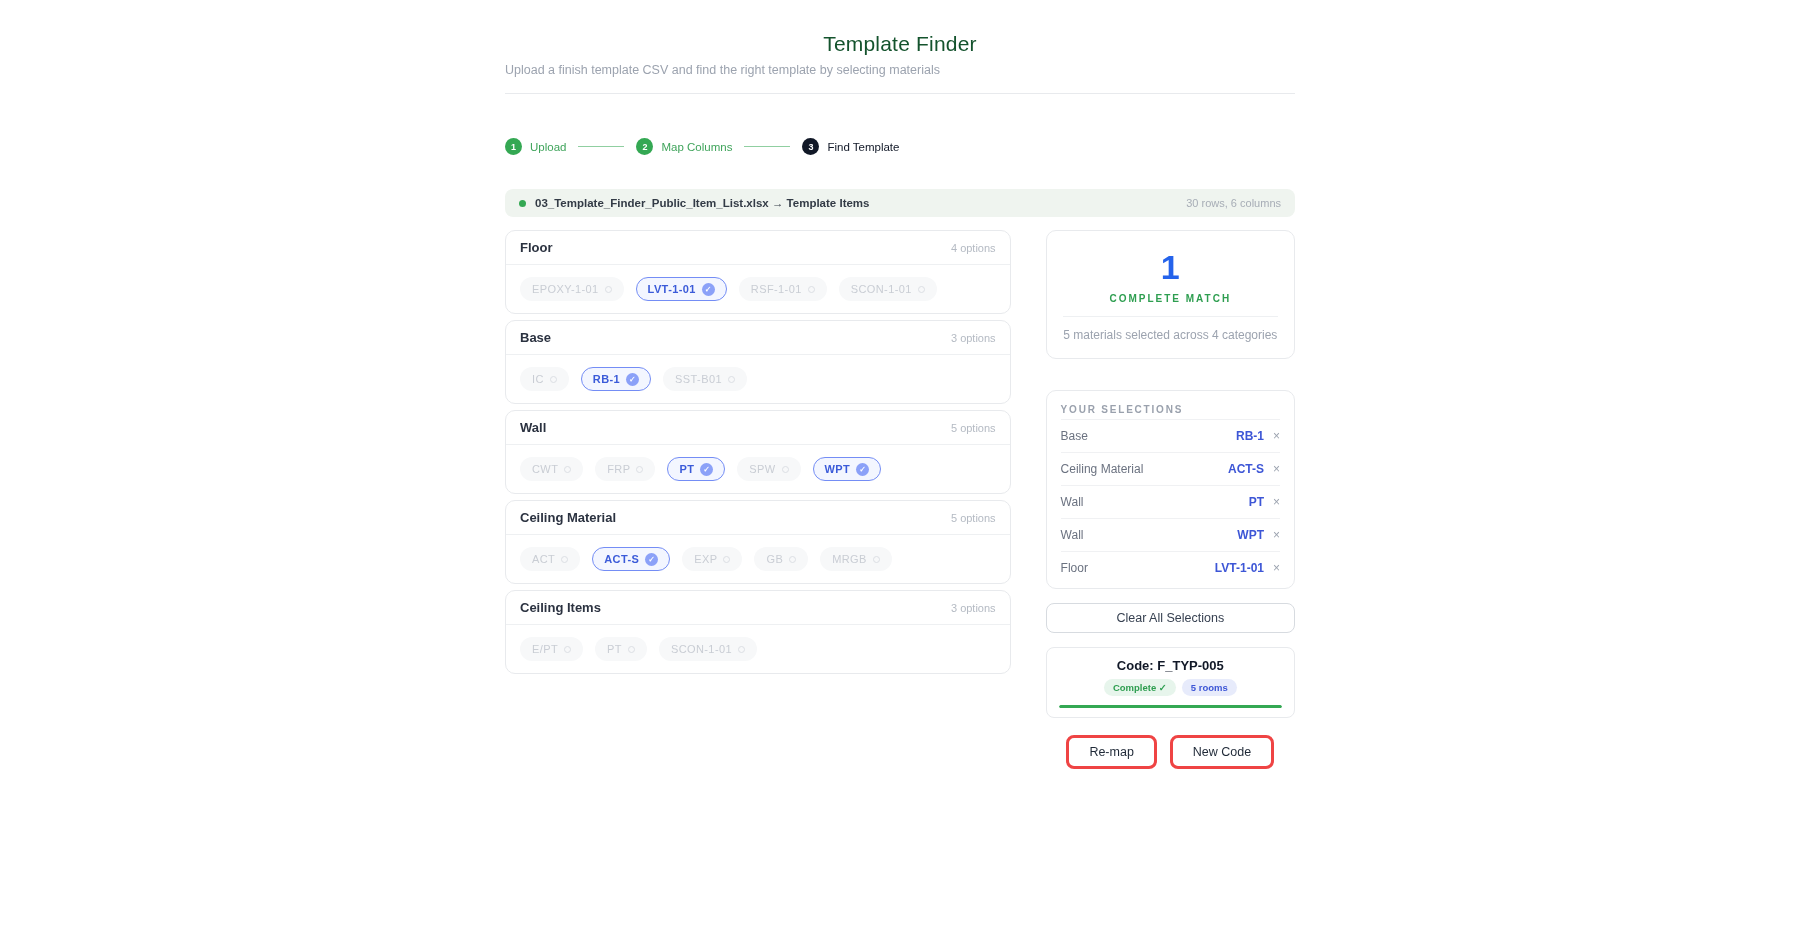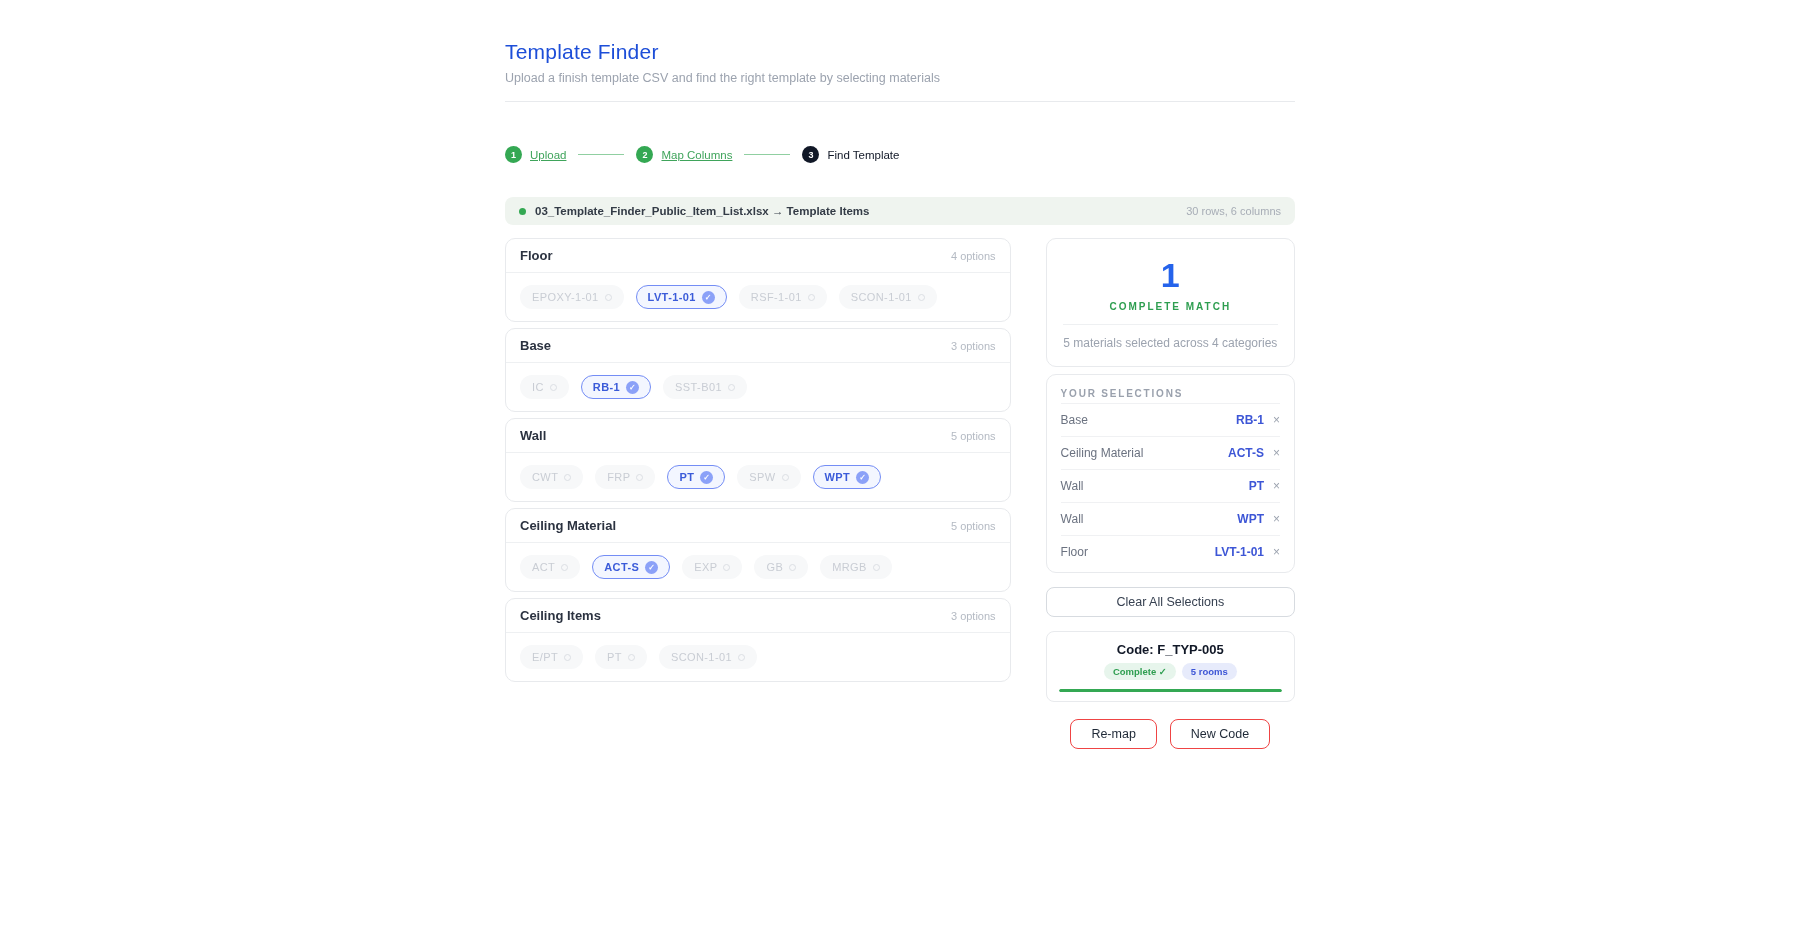--- a/index.html
+++ b/index.html
@@ -11,38 +11,38 @@
     overflow: hidden;
   }
   .container { width: 790px; margin: 0 auto; padding-top: 30px; }
 
   
   .eyebrow {
     font-size: 9px; font-weight: bold; letter-spacing: 3px;
     color: #3f4650;
   }
   .page-title {
-    margin-top: 10px; font-size: 21px; font-weight: 400;
-    color: #1d4ed8; letter-spacing: 0.2px;
+    margin-top: 2px; font-size: 21px; font-weight: 400;
+    color: #14532d; letter-spacing: 0.2px; text-align: center;
   }
   .page-subtitle { margin-top: 7px; font-size: 12.5px; color: #9ca3af; }
   .header-divider { margin-top: 16px; border-bottom: 1px solid #e8eaed; }
 
   
   .stepper { margin-top: 44px; display: flex; align-items: center; gap: 12px; }
   .step { display: flex; align-items: center; gap: 8px; cursor: pointer; background: none; border: none; font-family: inherit; }
   .step-circle {
     width: 17px; height: 17px; border-radius: 50%;
     display: inline-flex; align-items: center; justify-content: center;
     color: #fff; font-size: 9px; font-weight: bold;
   }
   .step.complete .step-circle { background: #34a853; }
   .step.current  .step-circle { background: #111827; }
   .step-label { font-size: 11.5px; font-weight: 500; }
-  .step.complete .step-label { color: #3fa45b; text-decoration: underline; }
+  .step.complete .step-label { color: #3fa45b; }
   .step.current  .step-label { color: #111827; }
   .step-line { width: 46px; height: 1px; background: #34a853; opacity: 0.55; }
 
   
   .file-bar {
     margin-top: 34px; height: 28px; border-radius: 8px;
     background: #eff4ef; display: flex; align-items: center;
     padding: 0 14px; justify-content: space-between;
   }
   .file-bar-left { display: flex; align-items: center; gap: 9px; }
@@ -90,21 +90,21 @@
   
   .panel-card {
     border: 1px solid #e8eaed; border-radius: 10px; background: #fff;
   }
   .match-card { padding: 18px 16px 16px; text-align: center; }
   .match-count { font-size: 34px; font-weight: bold; color: #2563eb; line-height: 1.1; }
   .match-label { margin-top: 7px; font-size: 10px; font-weight: bold; letter-spacing: 2px; color: #2e9e50; }
   .match-divider { margin: 12px 0 11px; border-bottom: 1px solid #eef0f2; }
   .match-summary { font-size: 12px; color: #9ca3af; }
 
-  .selections-card { margin-top: 7px; padding: 13px 14px 4px; }
+  .selections-card { margin-top: 31px; padding: 13px 14px 4px; }
   .selections-header { font-size: 10px; font-weight: bold; letter-spacing: 1.8px; color: #9aa1ad; padding-bottom: 4px; }
   .selection-row {
     display: flex; align-items: center; padding: 9px 0;
     border-top: 1px solid #f0f1f3; font-size: 12px;
   }
   .selection-cat { color: #6b7280; flex: 1; }
   .selection-val { color: #3d56d6; font-weight: bold; }
   .selection-remove {
     background: none; border: none; cursor: pointer;
     color: #9ca3af; font-size: 12px; margin-left: 9px; line-height: 1;
@@ -126,21 +126,21 @@
     font-size: 9.5px; font-weight: bold; padding: 3px 9px;
     border-radius: 999px; white-space: nowrap;
   }
   .badge-complete { background: #e7f5ec; color: #2e9e50; }
   .badge-rooms { background: #e7ebfb; color: #3d56d6; }
   .progress-track { margin-top: 9px; height: 3px; border-radius: 2px; background: #e7f5ec; overflow: hidden; }
   .progress-fill { height: 100%; background: #34a853; border-radius: 2px; }
 
   .footer-btns { margin-top: 17px; display: flex; justify-content: center; gap: 13px; }
   .footer-btn {
-    padding: 7px 20px; background: #fff; border: 1px solid #ef4444;
+    padding: 7px 20px; background: #fff; border: 3px solid #ef4444;
     border-radius: 8px; font-family: inherit; font-size: 12.5px;
     font-weight: 500; color: #1f2937; cursor: pointer;
   }
 </style>
 </head>
 <body>
 
 <div class="container">
 
   <div>

